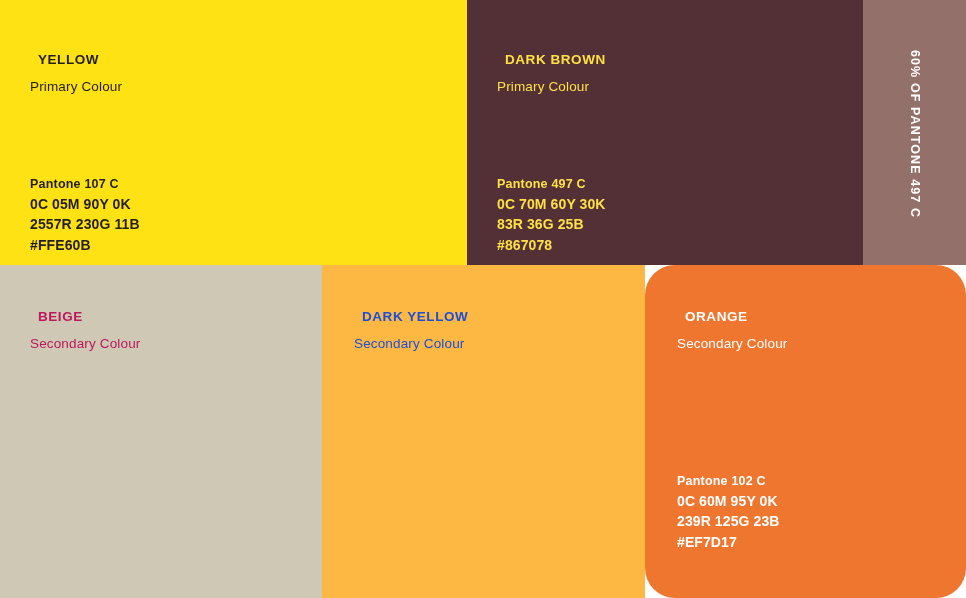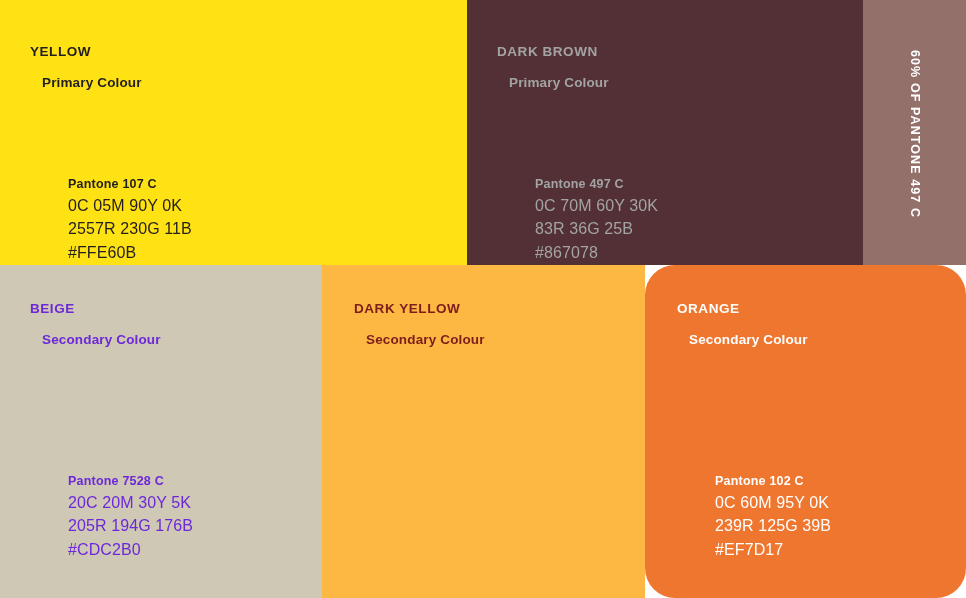--- a/index.html
+++ b/index.html
@@ -28,47 +28,46 @@
   }
   .swatch-head {
     position: absolute;
     left: 30px;
   }
   .swatch-name {
     font-size: 13.5px;
     font-weight: bold;
     letter-spacing: 0.55px;
     line-height: 1.35;
-    margin: 0;
+    margin: 8px;
     white-space: nowrap;
   }
   .swatch-role {
     font-size: 13.5px;
-    font-weight: bold;
+    font-weight: normal;
     letter-spacing: 0.15px;
     line-height: 1.45;
-    margin: 12px;
+    margin: 0;
     white-space: nowrap;
   }
   .swatch-specs {
     position: absolute;
     left: 30px;
-    margin-left: 38px;
   }
   .spec-pantone {
     font-size: 12.5px;
     font-weight: bold;
     letter-spacing: 0.2px;
     line-height: 1.48;
     margin: 0;
     white-space: nowrap;
   }
   .spec-line {
-    font-size: 16px;
-    font-weight: normal;
+    font-size: 14px;
+    font-weight: bold;
     letter-spacing: 0.1px;
     line-height: 1.48;
     margin: 0;
     white-space: nowrap;
   }
 
   
   #panel-yellow      { left: 0px;   top: 0px;   width: 467px; height: 265px; }
   #panel-dark-brown  { left: 467px; top: 0px;   width: 396px; height: 265px; }
   #panel-tint        { left: 863px; top: 0px;   width: 103px; height: 265px; }
@@ -119,63 +118,57 @@
       <p class="swatch-role">Primary Colour</p>
     </div>
     <div class="swatch-specs">
       <p class="spec-pantone">Pantone 107 C</p>
       <p class="spec-line">0C 05M 90Y 0K</p>
       <p class="spec-line">2557R 230G 11B</p>
       <p class="spec-line">#FFE60B</p>
     </div>
   </div>
 
-  <div class="swatch" id="panel-dark-brown" style="background:#533035; color:#a3a3a3;">
+  <div class="swatch" id="panel-dark-brown" style="background:#533035; color:#fde047;">
     <div class="swatch-head">
       <p class="swatch-name">DARK BROWN</p>
       <p class="swatch-role">Primary Colour</p>
     </div>
     <div class="swatch-specs">
       <p class="spec-pantone">Pantone 497 C</p>
       <p class="spec-line">0C 70M 60Y 30K</p>
       <p class="spec-line">83R 36G 25B</p>
       <p class="spec-line">#867078</p>
     </div>
   </div>
 
   <div class="swatch" id="panel-tint" style="background:#94706B; color:#ffffff;">
     <p class="tint-label">60% OF PANTONE 497 C</p>
   </div>
 
-  <div class="swatch" id="panel-beige" style="background:#CEC8B4; color:#6d28d9;padding-left:20px;">
+  <div class="swatch" id="panel-beige" style="background:#CEC8B4; color:#be185d;padding-left:20px;">
     <div class="swatch-head">
       <p class="swatch-name">BEIGE</p>
       <p class="swatch-role">Secondary Colour</p>
     </div>
-    <div class="swatch-specs">
-      <p class="spec-pantone">Pantone 7528 C</p>
-      <p class="spec-line">20C 20M 30Y 5K</p>
-      <p class="spec-line">205R 194G 176B</p>
-      <p class="spec-line">#CDC2B0</p>
-    </div>
   </div>
 
-  <div class="swatch" id="panel-dark-yellow" style="background:#FDB844; color:#7f1d1d;">
+  <div class="swatch" id="panel-dark-yellow" style="background:#FDB844; color:#1d4ed8;">
     <div class="swatch-head">
       <p class="swatch-name">DARK YELLOW</p>
       <p class="swatch-role">Secondary Colour</p>
     </div>
   </div>
 
   <div class="swatch" id="panel-orange" style="background:#EE762F; color:#ffffff;">
     <div class="swatch-head">
       <p class="swatch-name">ORANGE</p>
       <p class="swatch-role">Secondary Colour</p>
     </div>
     <div class="swatch-specs">
       <p class="spec-pantone">Pantone 102 C</p>
       <p class="spec-line">0C 60M 95Y 0K</p>
-      <p class="spec-line">239R 125G 39B</p>
+      <p class="spec-line">239R 125G 23B</p>
       <p class="spec-line">#EF7D17</p>
     </div>
   </div>
 
 </div>
 
 </body></html>

